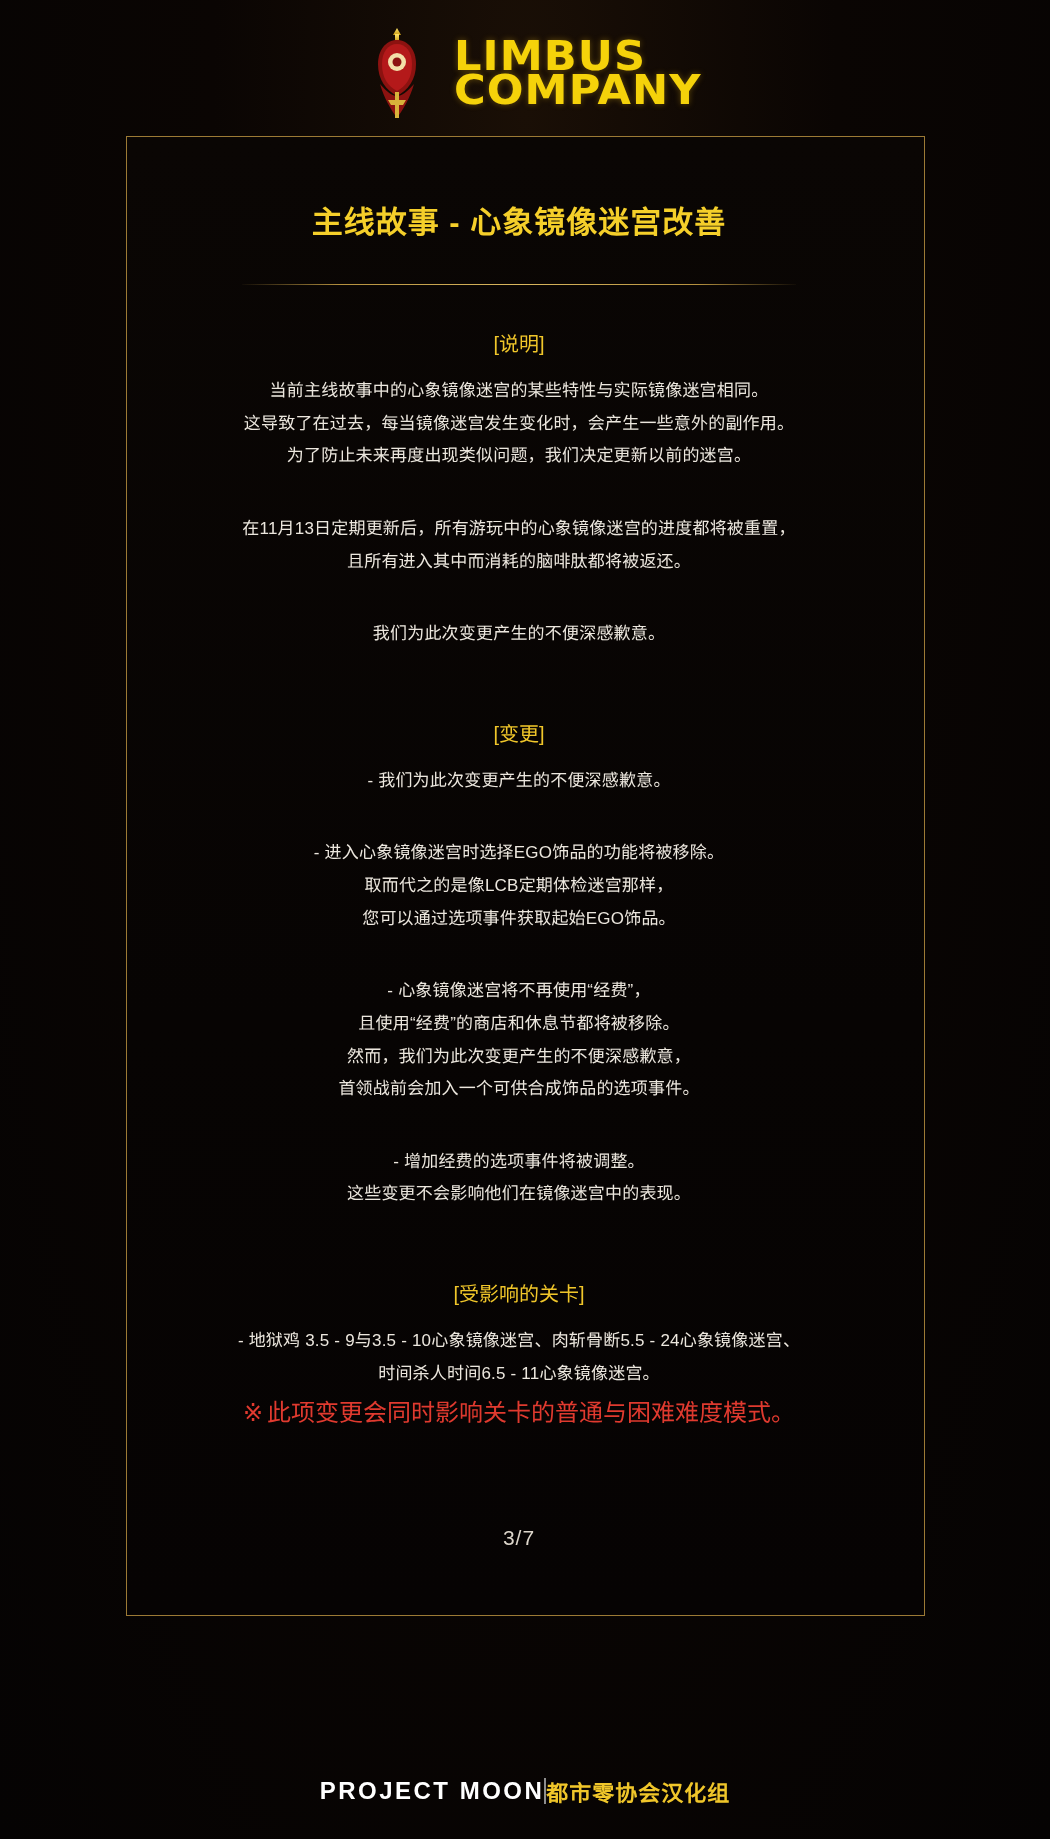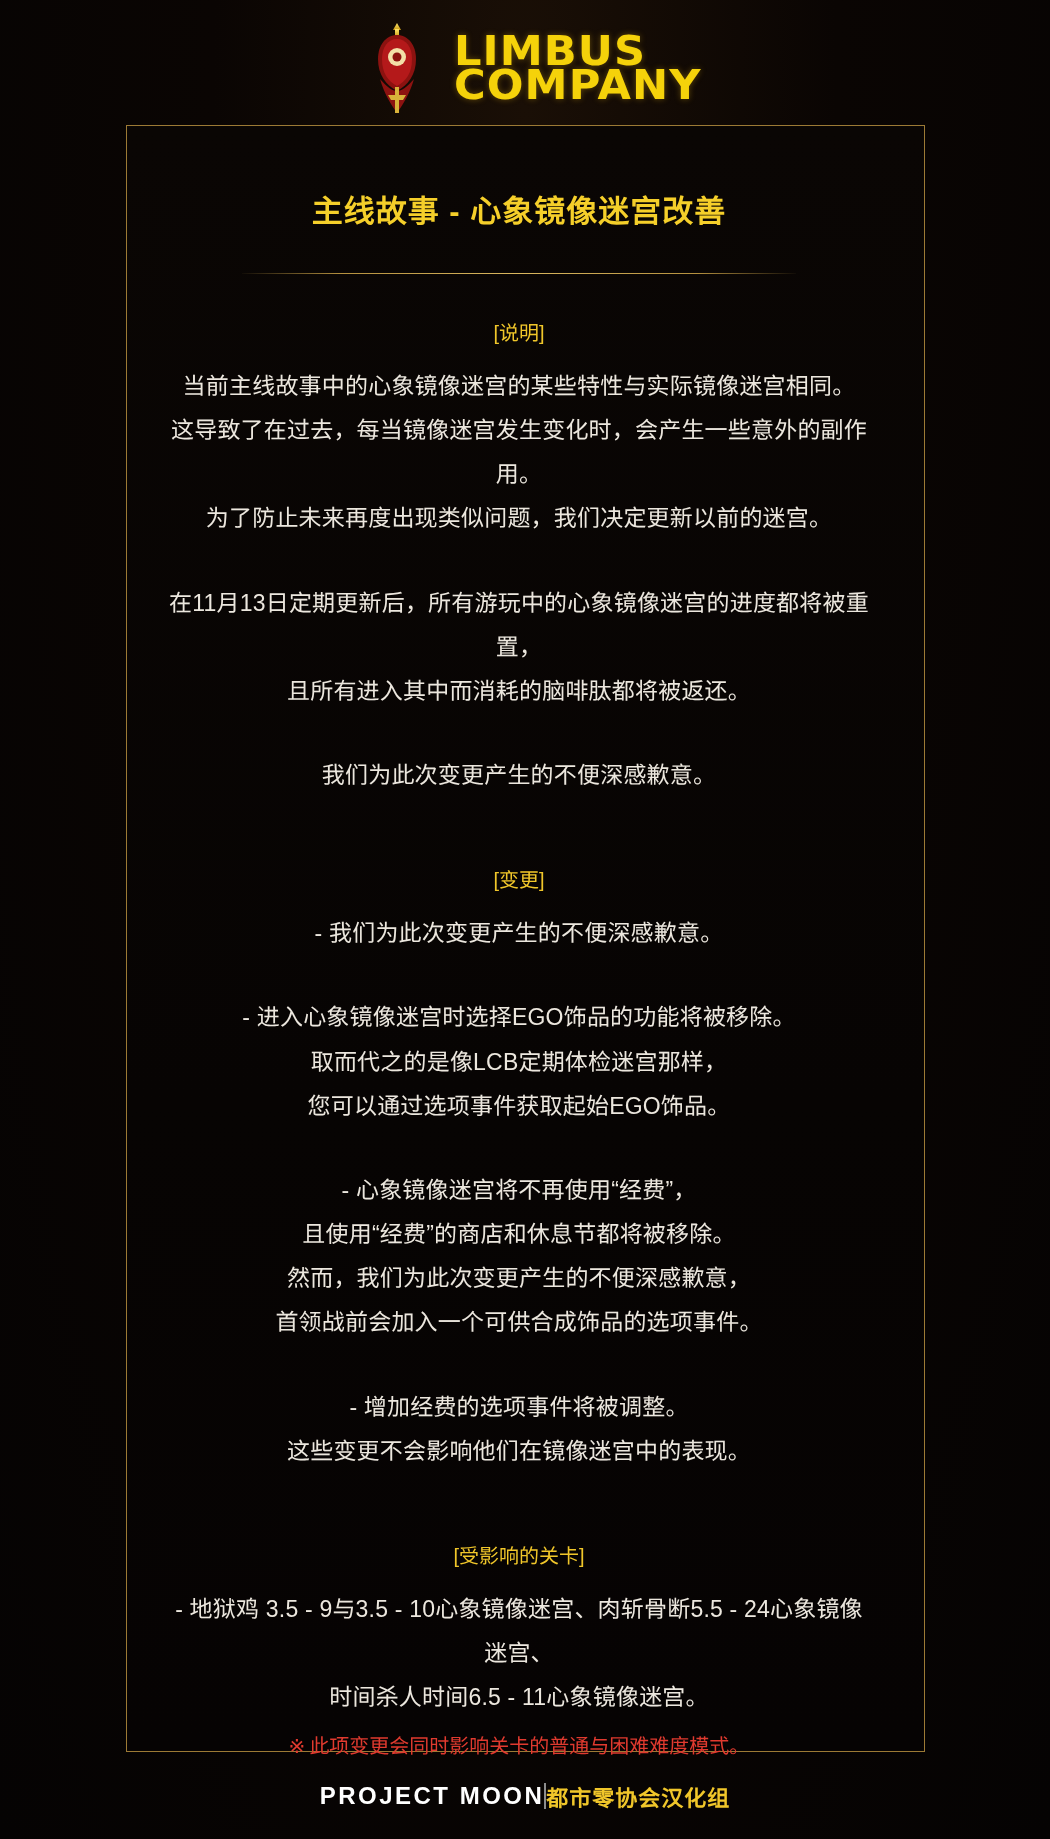--- a/index.html
+++ b/index.html
@@ -94,33 +94,33 @@
 
   .section-head {
     color: #f0c62a;
     font-size: 20px;
     margin: 12px;
     line-height: 1.9;
   }
 
   p.para {
     margin: 0;
-    font-size: 23px;
+    font-size: 17px;
     line-height: 1.92;
     color: #ece7de;
     letter-spacing: 0.2px;
   }
   .gap-md { height: 40px; }
   .gap-lg { height: 52px; }
 
   .warn {
     color: #e03a2f;
-    font-size: 20px;
+    font-size: 24px;
     line-height: 1.9;
-    margin: 8px;
+    margin: 0;
   }
   .warn .mark { color: #e03a2f; margin-right: 4px; }
 
   .pager {
     margin-top: 90px;
     text-align: center;
     color: #ddd6cb;
     font-size: 21px;
     letter-spacing: 1px;
   }

